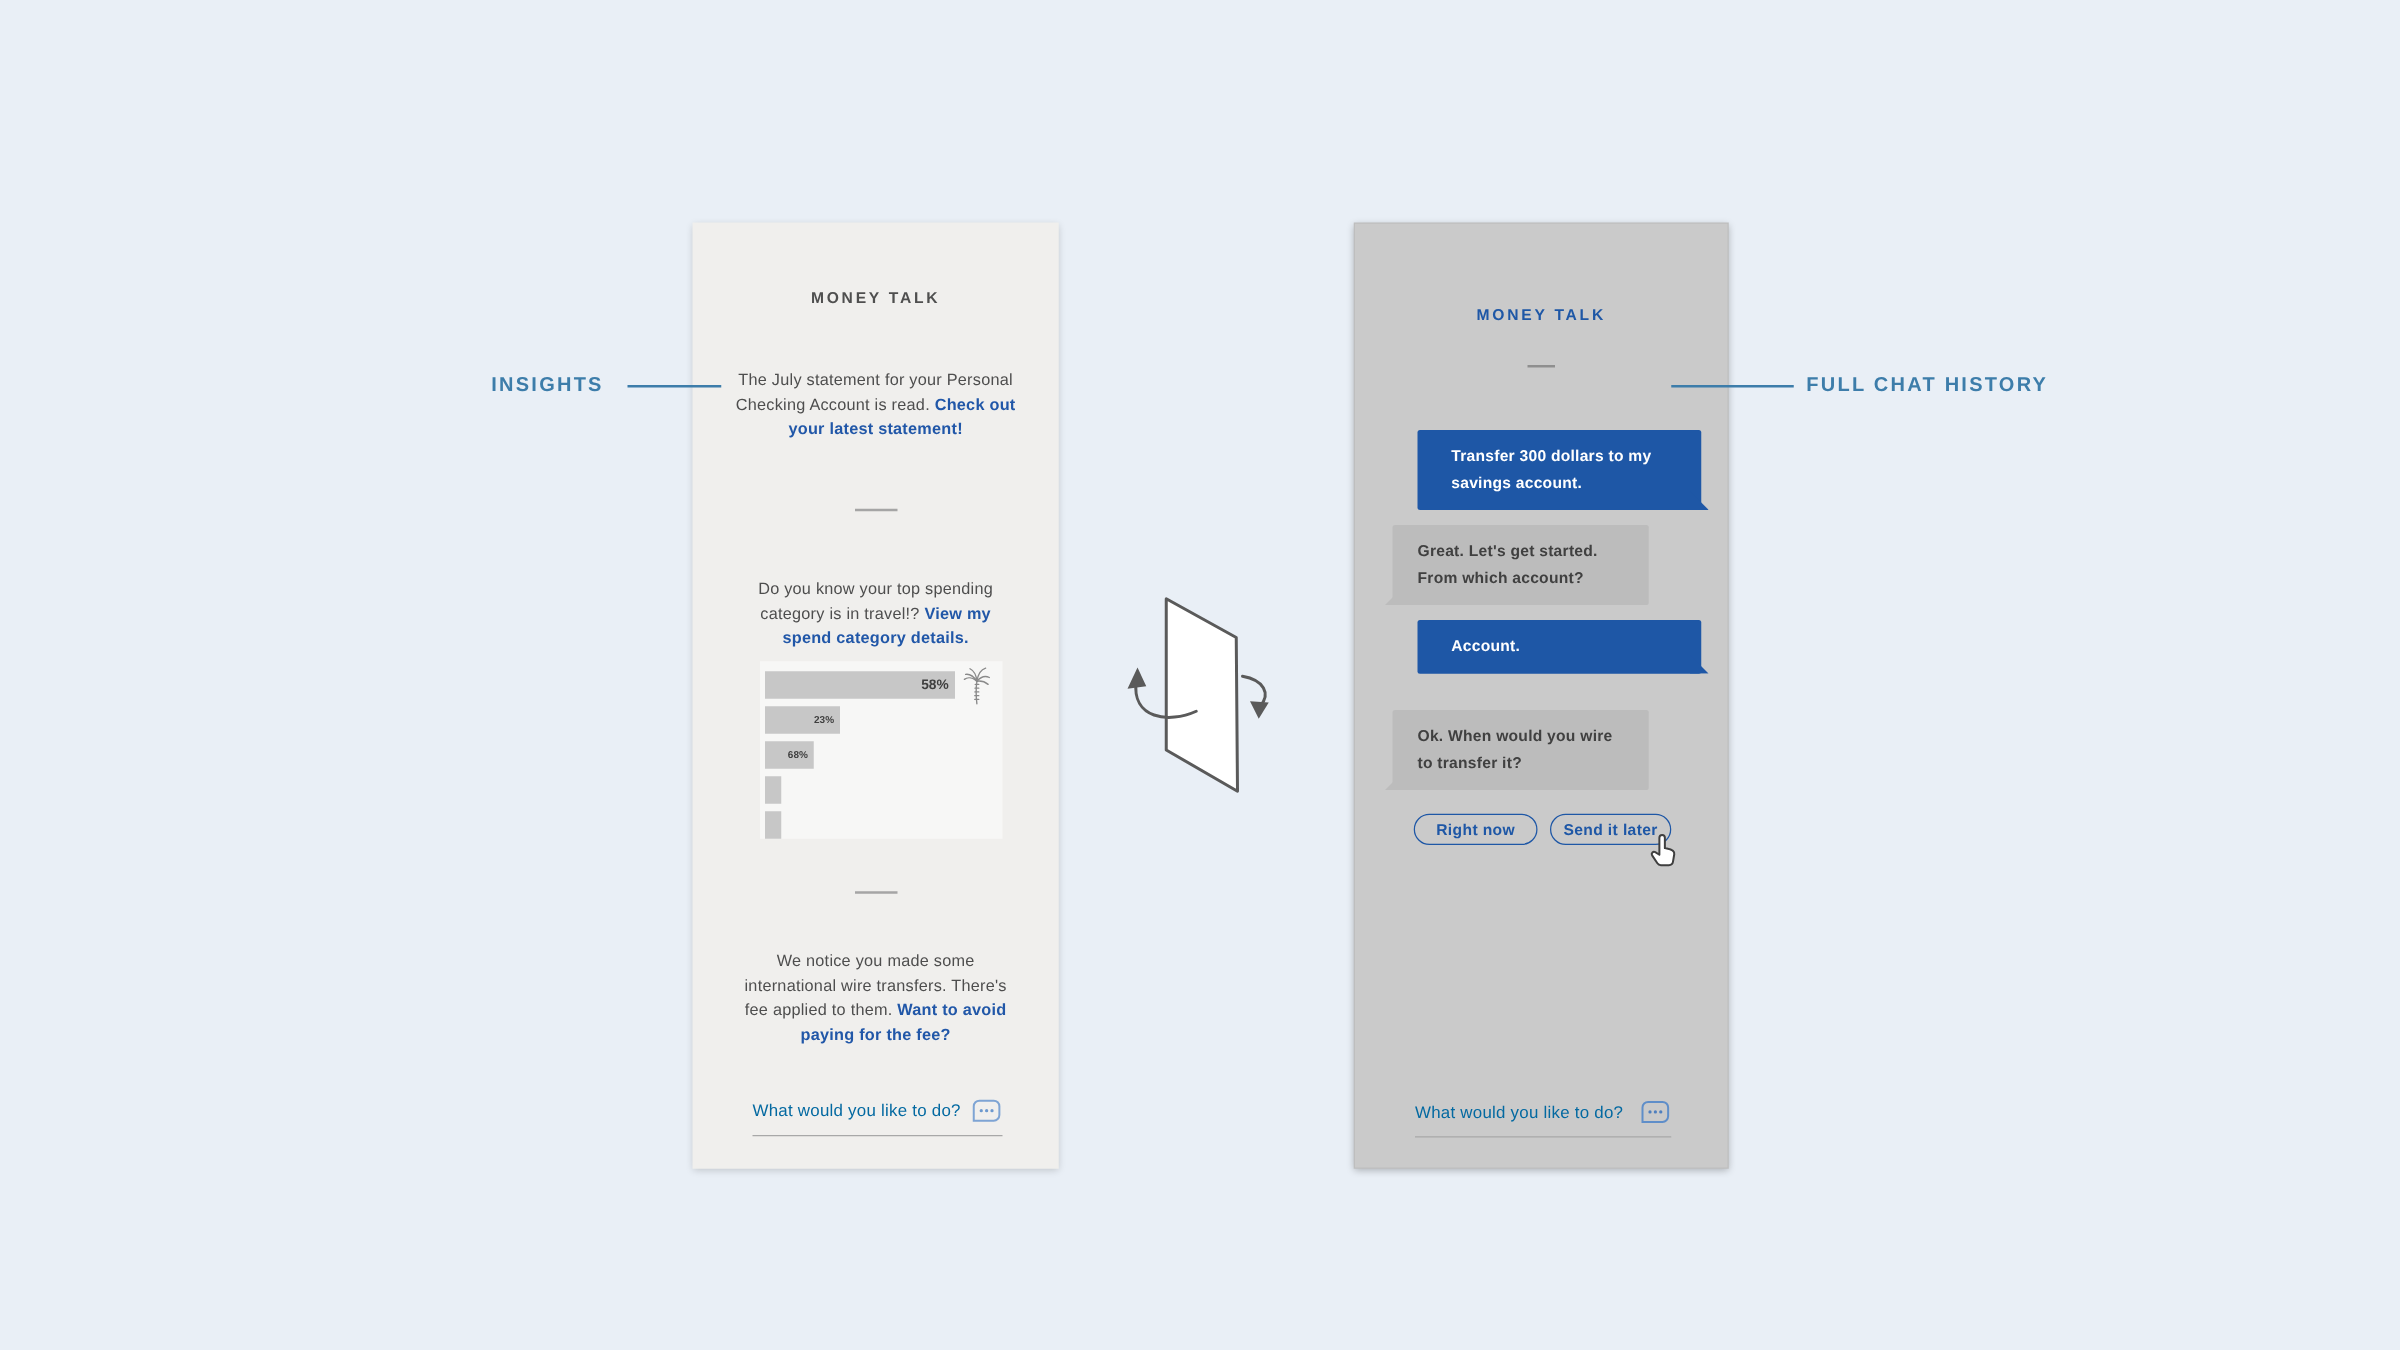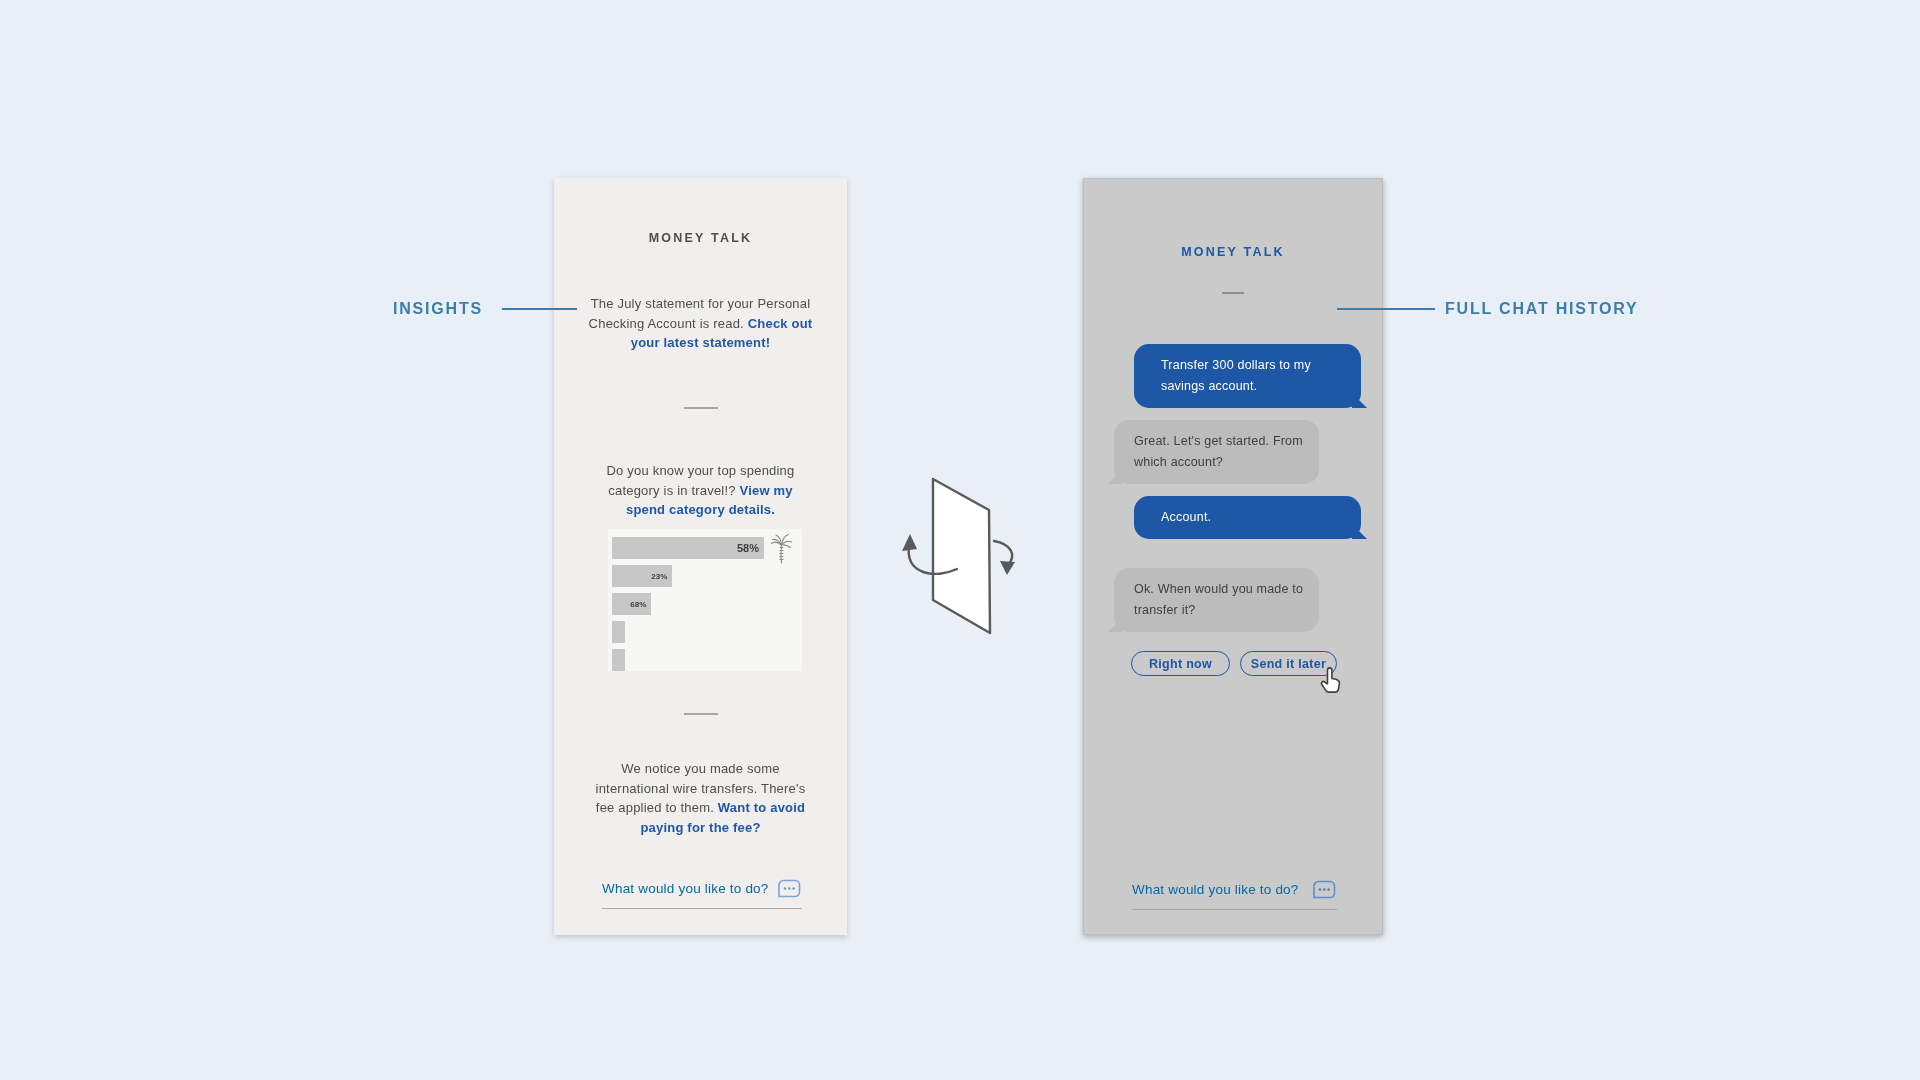--- a/index.html
+++ b/index.html
@@ -62,22 +62,22 @@
   
   .input-row{
     position:absolute;top:700px;left:48px;right:45px;
     display:flex;align-items:center;justify-content:space-between;
     border-bottom:1px solid #a8a8a8;padding-bottom:9px;cursor:text;
   }
   .input-row .placeholder{font-size:13.5px;color:#0369a1;letter-spacing:.2px;}
 
   
   .bubble{
-    position:absolute;border-radius:15px;box-sizing:border-box;
-    font-size:12.5px;font-weight:normal;line-height:21px;letter-spacing:.2px;
+    position:absolute;border-radius:2px;box-sizing:border-box;
+    font-size:12.5px;font-weight:bold;line-height:21px;letter-spacing:.2px;
   }
   .bubble.user{
     background:#1e57a6;color:#ffffff;right:21px;width:227px;
     padding:11px 18px 11px 27px;
   }
   .bubble.user::after{
     content:'';position:absolute;right:-6px;bottom:0;width:15px;height:15px;
     background:#1e57a6;clip-path:polygon(0 0,100% 100%,0 100%);
   }
   .bubble.bot{
@@ -184,21 +184,21 @@
   <div class="panel-title">MONEY TALK</div>
 
   <div class="divider chat" style="top:113px;"></div>
 
   <div class="bubble user" style="top:165px;">Transfer 300 dollars to my savings account.</div>
 
   <div class="bubble bot" style="top:241px;">Great. Let's get started. From which account?</div>
 
   <div class="bubble user" style="top:317px;">Account.</div>
 
-  <div class="bubble bot" style="top:389px;">Ok. When would you made to transfer it?</div>
+  <div class="bubble bot" style="top:389px;">Ok. When would you wire to transfer it?</div>
 
   <button class="qr-btn one">Right now</button>
   <button class="qr-btn two">Send it later</button>
 
   <svg class="cursor-hand" width="27" height="31" viewBox="0 0 27 31">
     <path d="M10.5 3.2 c0-1.4 1-2.3 2.2-2.3 s2.2 .9 2.2 2.3 v8.3 l1.6 .3 c4.6 .8 6.3 2 5.9 4.6 l-1 5.9 c-.3 1.7-1.7 2.8-3.3 2.8 h-6.4 c-1.1 0-2.2-.6-2.8-1.5 l-4.2-6.3 c-1.1-1.7 .9-3.6 2.5-2.6 l3.3 2.1 z" fill="#ffffff" stroke="#3f3f3f" stroke-width="1.6" stroke-linejoin="round"></path>
   </svg>
 
   <div class="input-row">
     <span class="placeholder">What would you like to do?</span>

